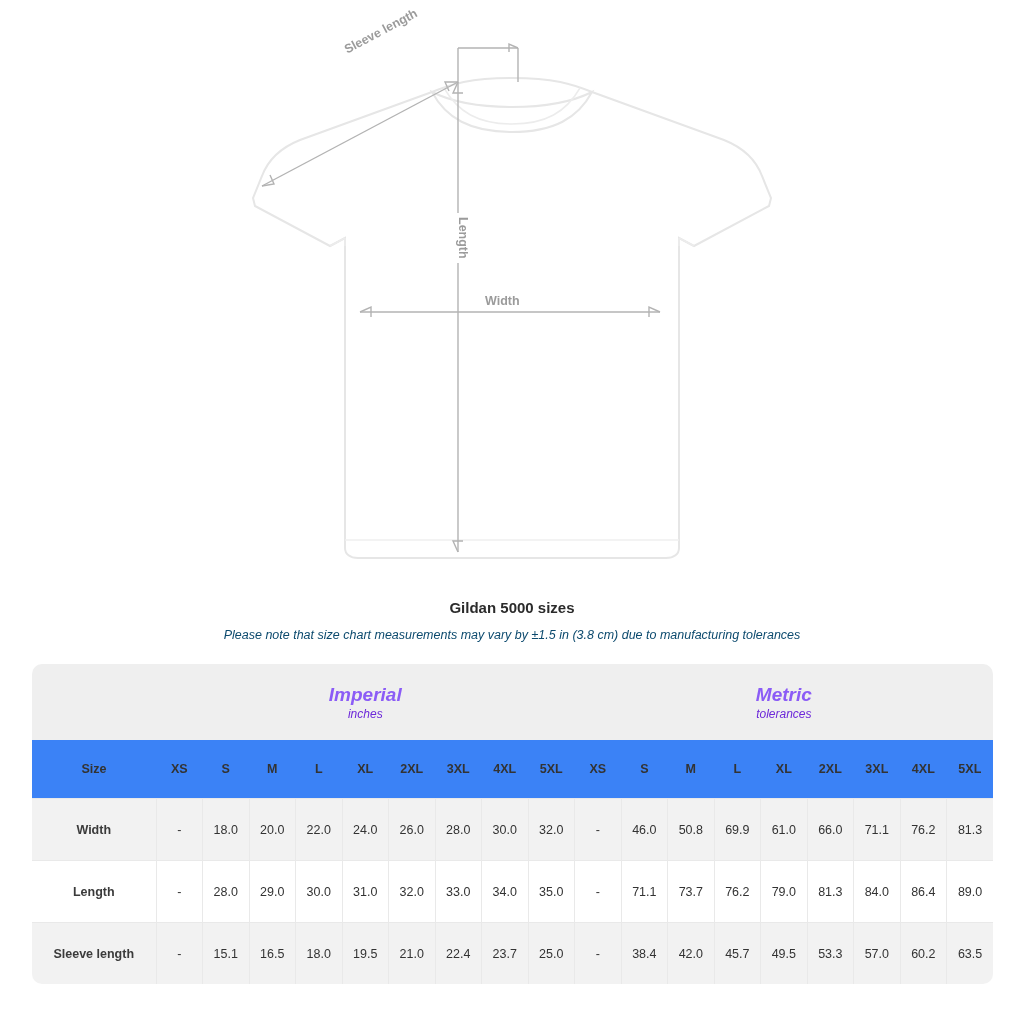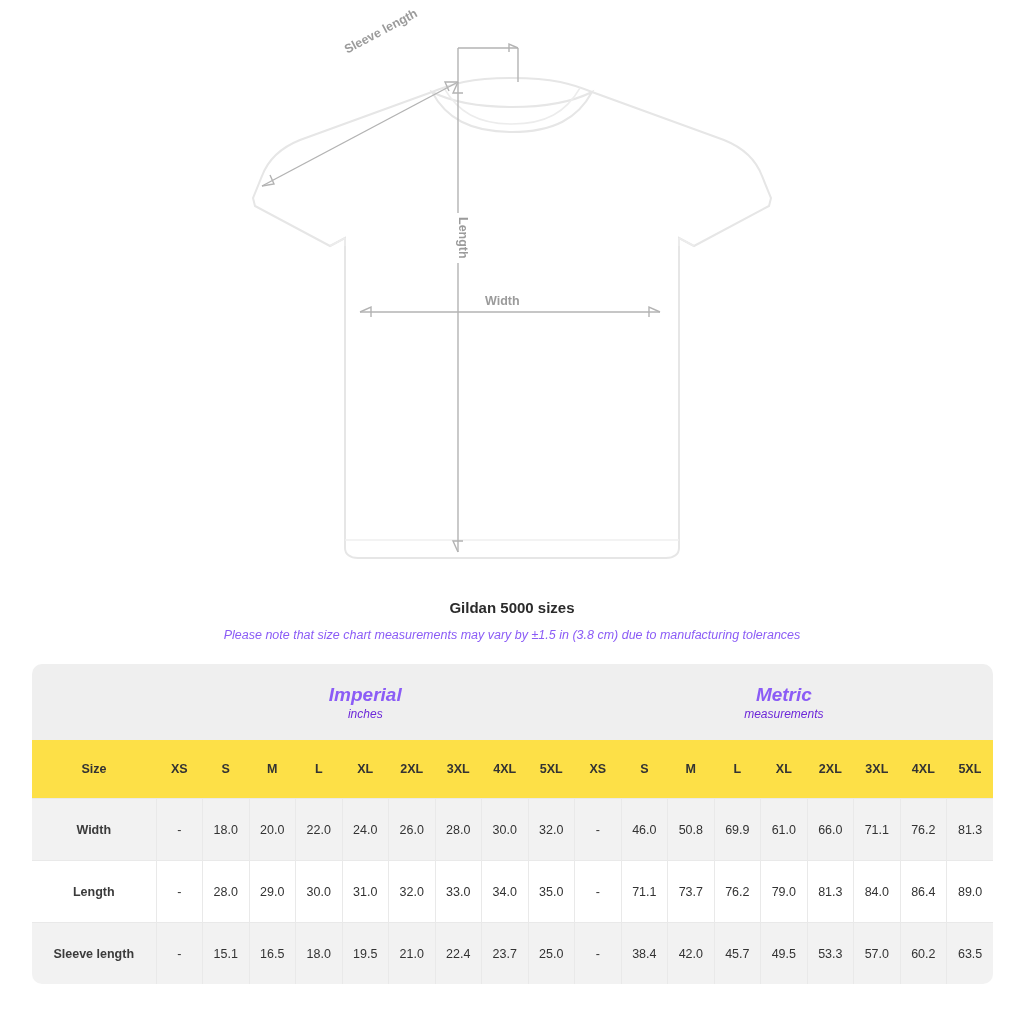--- a/index.html
+++ b/index.html
@@ -59,21 +59,21 @@
   }
   .chart-title {
     font-size: 15px;
     font-weight: bold;
     color: #2b2b2b;
     margin: 0 0 12px 0;
   }
   .chart-note {
     font-size: 12.5px;
     font-style: italic;
-    color: #8b5cf6;
+    color: #0c4a6e;
     margin: 10px;
   }
 
   
   .table-wrap {
     margin: 22px 32px 0 32px;
   }
   table.size-table {
     border-collapse: collapse;
     width: 960px;
@@ -103,21 +103,21 @@
   }
   .unit-sub {
     font-size: 12px;
     font-style: italic;
     color: #6d28d9;
   }
 
   
   .size-row td {
     height: 56px;
-    background: #fde047;
+    background: #3b82f6;
     font-weight: bold;
     color: #3b3b3b;
     border-right: 1px solid #e6e6e6;
   }
   .size-row td:last-child { border-right: none; }
   .size-row td.rowhead {
     font-weight: bold;
   }
 
   
@@ -219,21 +219,21 @@
     </colgroup>
     <tbody>
       <tr class="unit-row">
         <td class="rounded-left"></td>
         <td colspan="9">
           <div class="unit-name">Imperial</div>
           <div class="unit-sub">inches</div>
         </td>
         <td colspan="9" class="rounded-right">
           <div class="unit-name">Metric</div>
-          <div class="unit-sub">measurements</div>
+          <div class="unit-sub">tolerances</div>
         </td>
       </tr>
 
       <tr class="size-row">
         <td class="rowhead">Size</td>
         <td>XS</td>
         <td>S</td>
         <td>M</td>
         <td>L</td>
         <td>XL</td>

